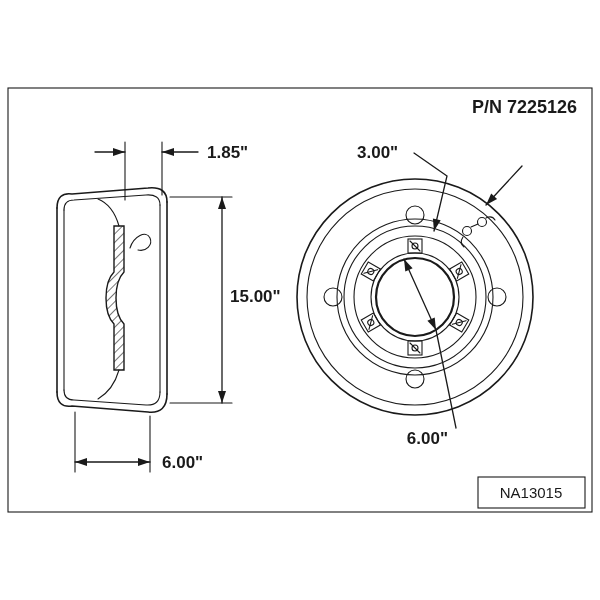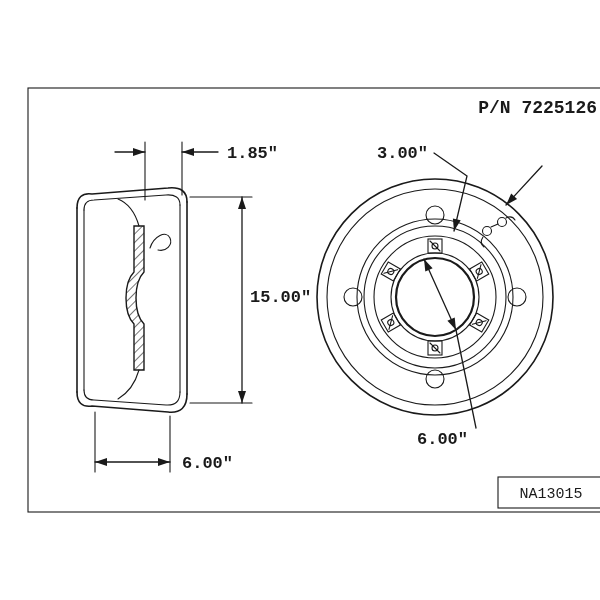--- a/index.html
+++ b/index.html
@@ -1,21 +1,20 @@
 <!DOCTYPE html>
 <html style="--line-color: #1a1a1a; --bg-color: #ffffff;"><head>
 <meta charset="utf-8">
 <style>
   html, body { margin: 0; padding: 0; background: #ffffff; }
   .canvas {
     position: relative;
     width: 504px; height: 600px;
     background: var(--bg-color, #ffffff);
-    font-family: Liberation Mono, monospace;
-    padding-left: 20px;
+    font-family: Liberation Sans, sans-serif;
   }
   svg { color: var(--line-color, #111111); display: block; }
   .outline { fill: none; stroke: currentColor; stroke-width: 1.6; stroke-linecap: round; }
   .thin    { fill: none; stroke: currentColor; stroke-width: 1.1; stroke-linecap: round; }
   .dimline { fill: none; stroke: currentColor; stroke-width: 1.3; stroke-linecap: round; }
   .bore    { fill: none; stroke: currentColor; stroke-width: 2.2; }
   .arrow   { fill: currentColor; stroke: none; }
   .dim-text { font-weight: bold; font-size: 17px; fill: currentColor; }
   .pn-text  { font-weight: bold; font-size: 18px; fill: currentColor; }
   .fig-text { font-size: 15px; fill: currentColor; }

